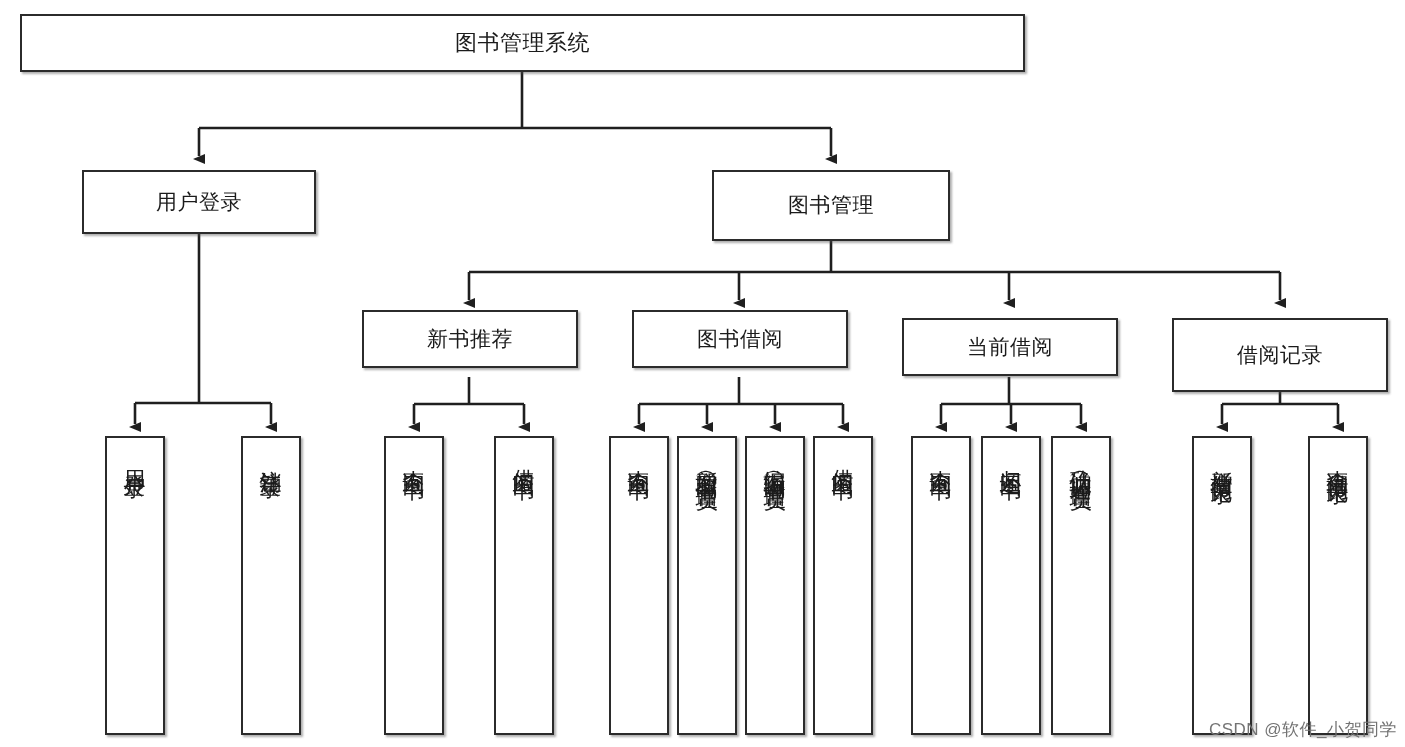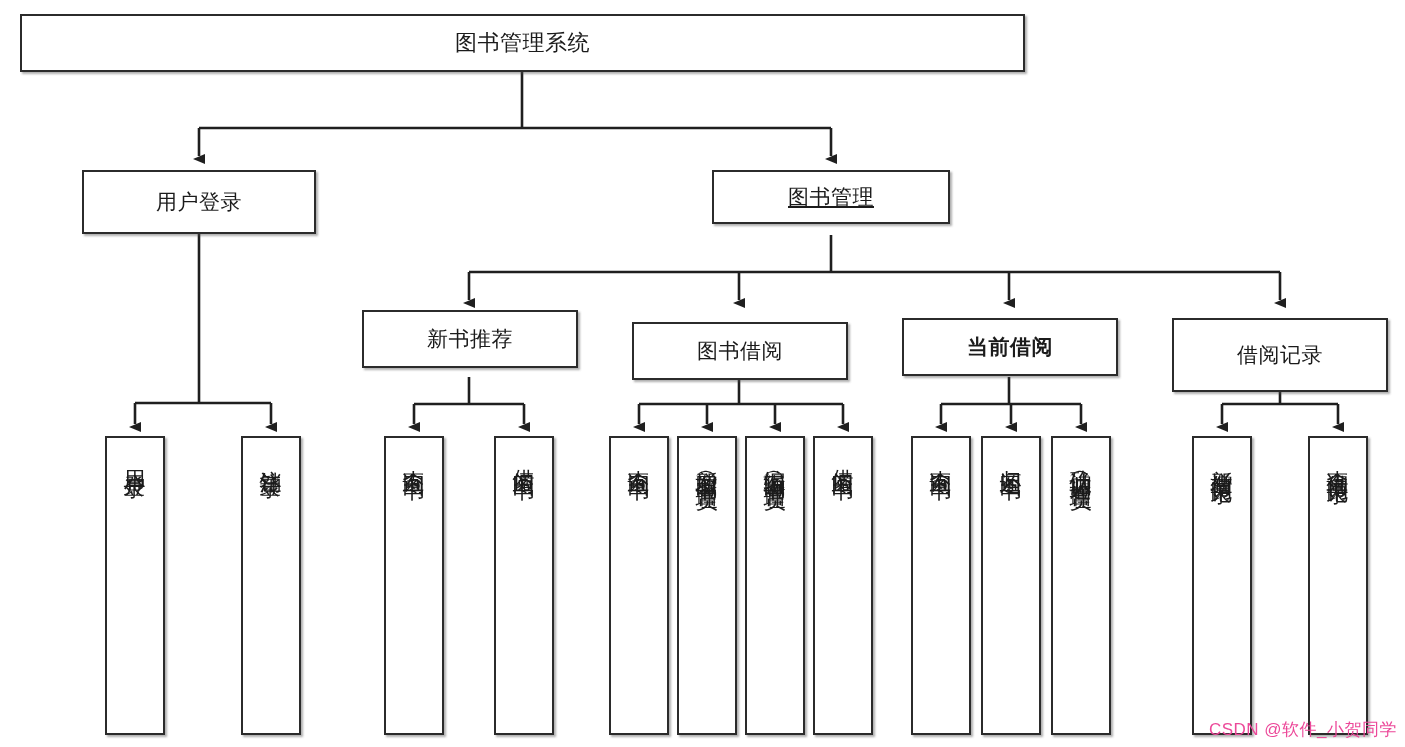--- a/index.html
+++ b/index.html
@@ -58,21 +58,21 @@
   }
   .node.root .label { font-size: 22px; }
   .node.lvl2 .label { font-size: 21px; }
   .node.lvl3 .label { font-size: 21px; }
   .node.leaf .label { font-size: 22px; }
   .watermark {
     position: absolute;
     right: 8px;
     bottom: 6px;
     font-size: 17px;
-    color: #ec4899;
+    color: #737373;
     letter-spacing: 0.5px;
     white-space: nowrap;
   }
 </style>
 </head>
 <body>
 
 <div id="canvas">
 
   <svg class="connectors" viewBox="0 0 1405 747">
@@ -125,31 +125,31 @@
     </g>
   </svg>
 
   <div class="node horizontal root" style="left:20px; top:14px; width:1005px; height:58px;">
     <span class="label">图书管理系统</span>
   </div>
 
   <div class="node horizontal lvl2" style="left:82px; top:170px; width:234px; height:64px;">
     <span class="label">用户登录</span>
   </div>
-  <div class="node horizontal lvl2" style="left:712px; top:170px; width:238px; height:54px;text-decoration:underline;">
+  <div class="node horizontal lvl2" style="left:712px; top:170px; width:238px; height:71px;">
     <span class="label">图书管理</span>
   </div>
 
   <div class="node horizontal lvl3" style="left:362px; top:310px; width:216px; height:58px;">
     <span class="label">新书推荐</span>
   </div>
-  <div class="node horizontal lvl3" style="left:632px; top:322px; width:216px; height:58px;">
+  <div class="node horizontal lvl3" style="left:632px; top:310px; width:216px; height:58px;">
     <span class="label">图书借阅</span>
   </div>
-  <div class="node horizontal lvl3" style="left:902px; top:318px; width:216px; height:58px;font-weight:bold;">
+  <div class="node horizontal lvl3" style="left:902px; top:318px; width:216px; height:58px;">
     <span class="label">当前借阅</span>
   </div>
   <div class="node horizontal lvl3" style="left:1172px; top:318px; width:216px; height:74px;">
     <span class="label">借阅记录</span>
   </div>
 
   <div class="node vertical leaf" style="left:105px; top:436px; width:60px; height:299px;">
     <span class="label">用户登录</span>
   </div>
   <div class="node vertical leaf" style="left:241px; top:436px; width:60px; height:299px;">

